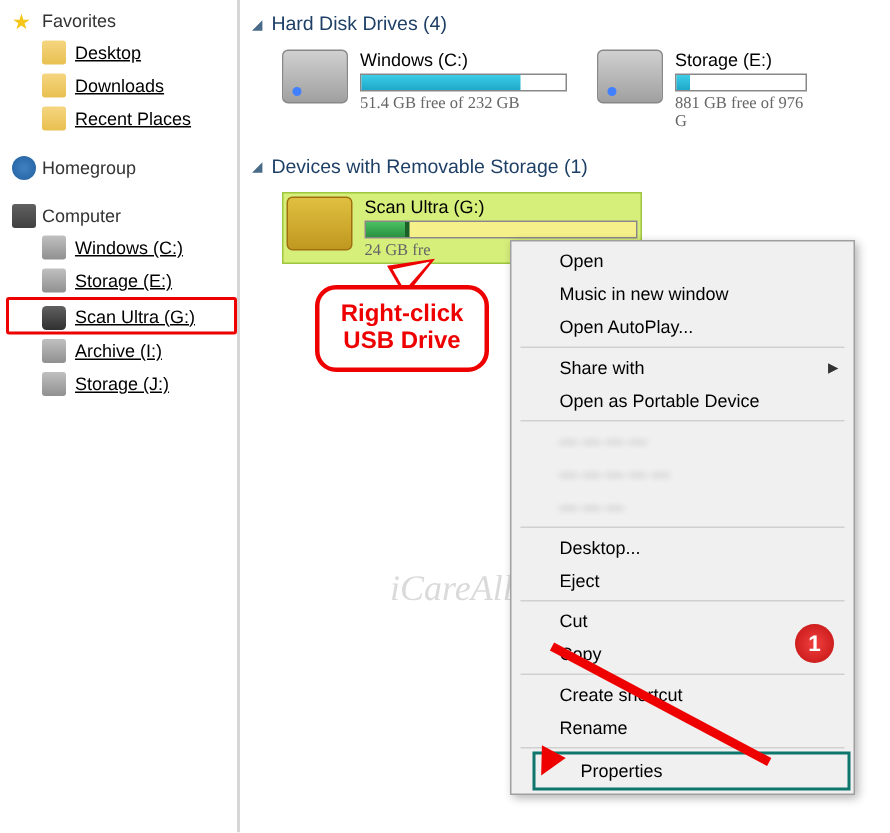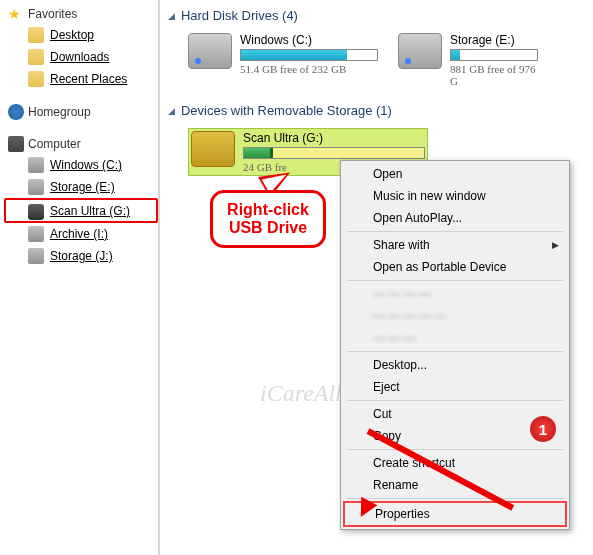--- a/index.html
+++ b/index.html
@@ -34,21 +34,21 @@
 .drive-info { flex: 1; }
 .drive-name { font-size: 12px; color: #000; margin-bottom: 2px; }
 .usage-bar { height: 12px; border: 1px solid #888; background: #fff; margin-bottom: 2px; position: relative; }
 .usage-fill { height: 100%; background: linear-gradient(#3bcde8, #1fa8c8); }
 .usage-fill.green { background: linear-gradient(#4ac060, #2a9040); border-right: 3px solid #1a6028; }
 .usage-bar.yellow { background: #f5f08a; }
 .drive-free { font-size: 11px; color: #666; font-family: Liberation Serif, serif; }
 
 .context-menu { position: absolute; top: 160px; left: 340px; width: 230px; background: #f0f0f0; border: 1px solid #a0a0a0; box-shadow: 2px 2px 6px rgba(0,0,0,0.3); padding: 2px; z-index: 10; }
 .menu-item { padding: 4px 8px 4px 30px; font-size: 12px; color: #000; cursor: default; position: relative; }
-.menu-item.hl { border: 2px solid #ef4444; }
+.menu-item.hl { border: 2px solid #0f766e; margin-left: 12px; }
 .menu-sep { height: 1px; background: #d0d0d0; margin: 2px 4px; }
 .menu-item .arrow-r { position: absolute; right: 8px; top: 6px; font-size: 9px; color: #333; }
 .menu-item.blurred { color: transparent; text-shadow: 0 0 4px #888; }
 
 .callout { position: absolute; top: 190px; left: 162px; width: 116px; background: #fff; border: 3px solid #e00; border-radius: 14px; padding: 8px; text-align: center; font-size: 16px; font-weight: bold; color: #e00; z-index: 5; margin-left: 48px; }
 .callout-tail { position: absolute; top: 168px; left: 262px; width: 0; height: 0; border-left: 30px solid #e00; border-top: 12px solid transparent; border-bottom: 12px solid transparent; transform: rotate(-30deg); z-index: 4; }
 .callout-tail::after { content: ""; position: absolute; left: -28px; top: -8px; border-left: 24px solid #fff; border-top: 8px solid transparent; border-bottom: 8px solid transparent; }
 
 .badge { position: absolute; top: 416px; left: 530px; width: 26px; height: 26px; border-radius: 50%; background: radial-gradient(#f04040, #c01010); color: #fff; font-size: 15px; font-weight: bold; display: flex; align-items: center; justify-content: center; z-index: 12; }
 .arrow-line { position: absolute; top: 428px; left: 368px; width: 164px; height: 6px; background: #e00; z-index: 11; transform: rotate(28deg); transform-origin: left center; }

